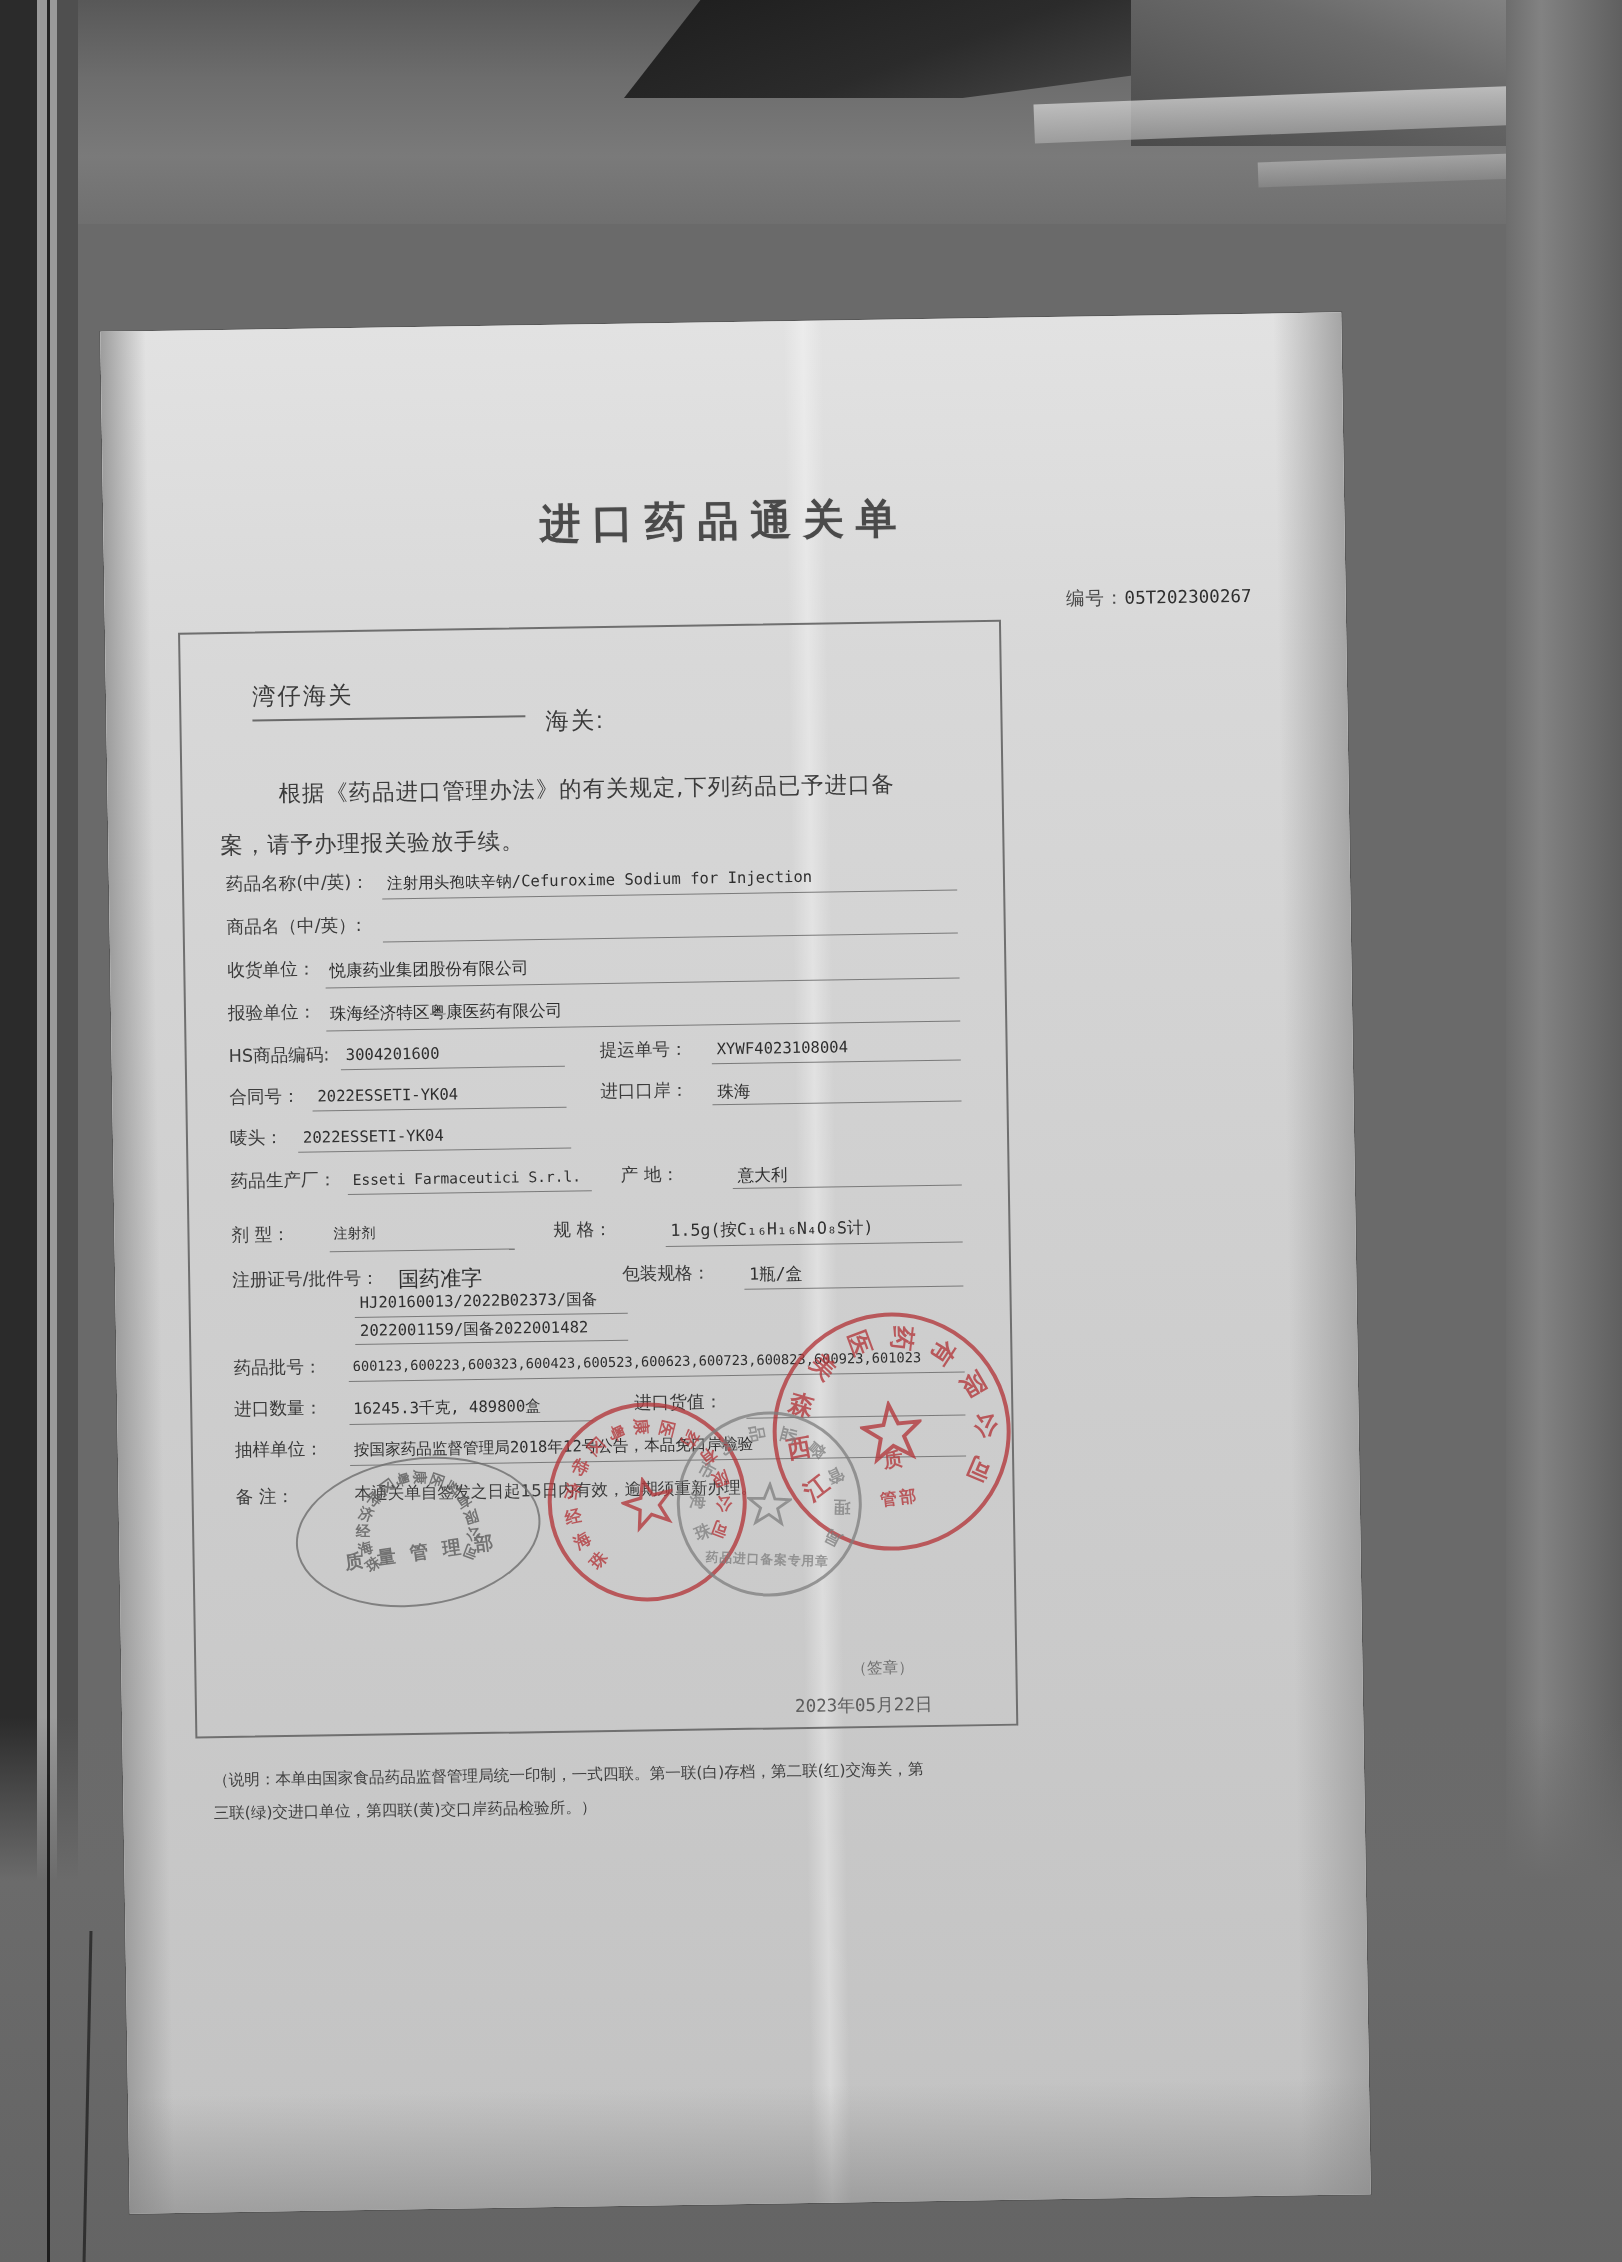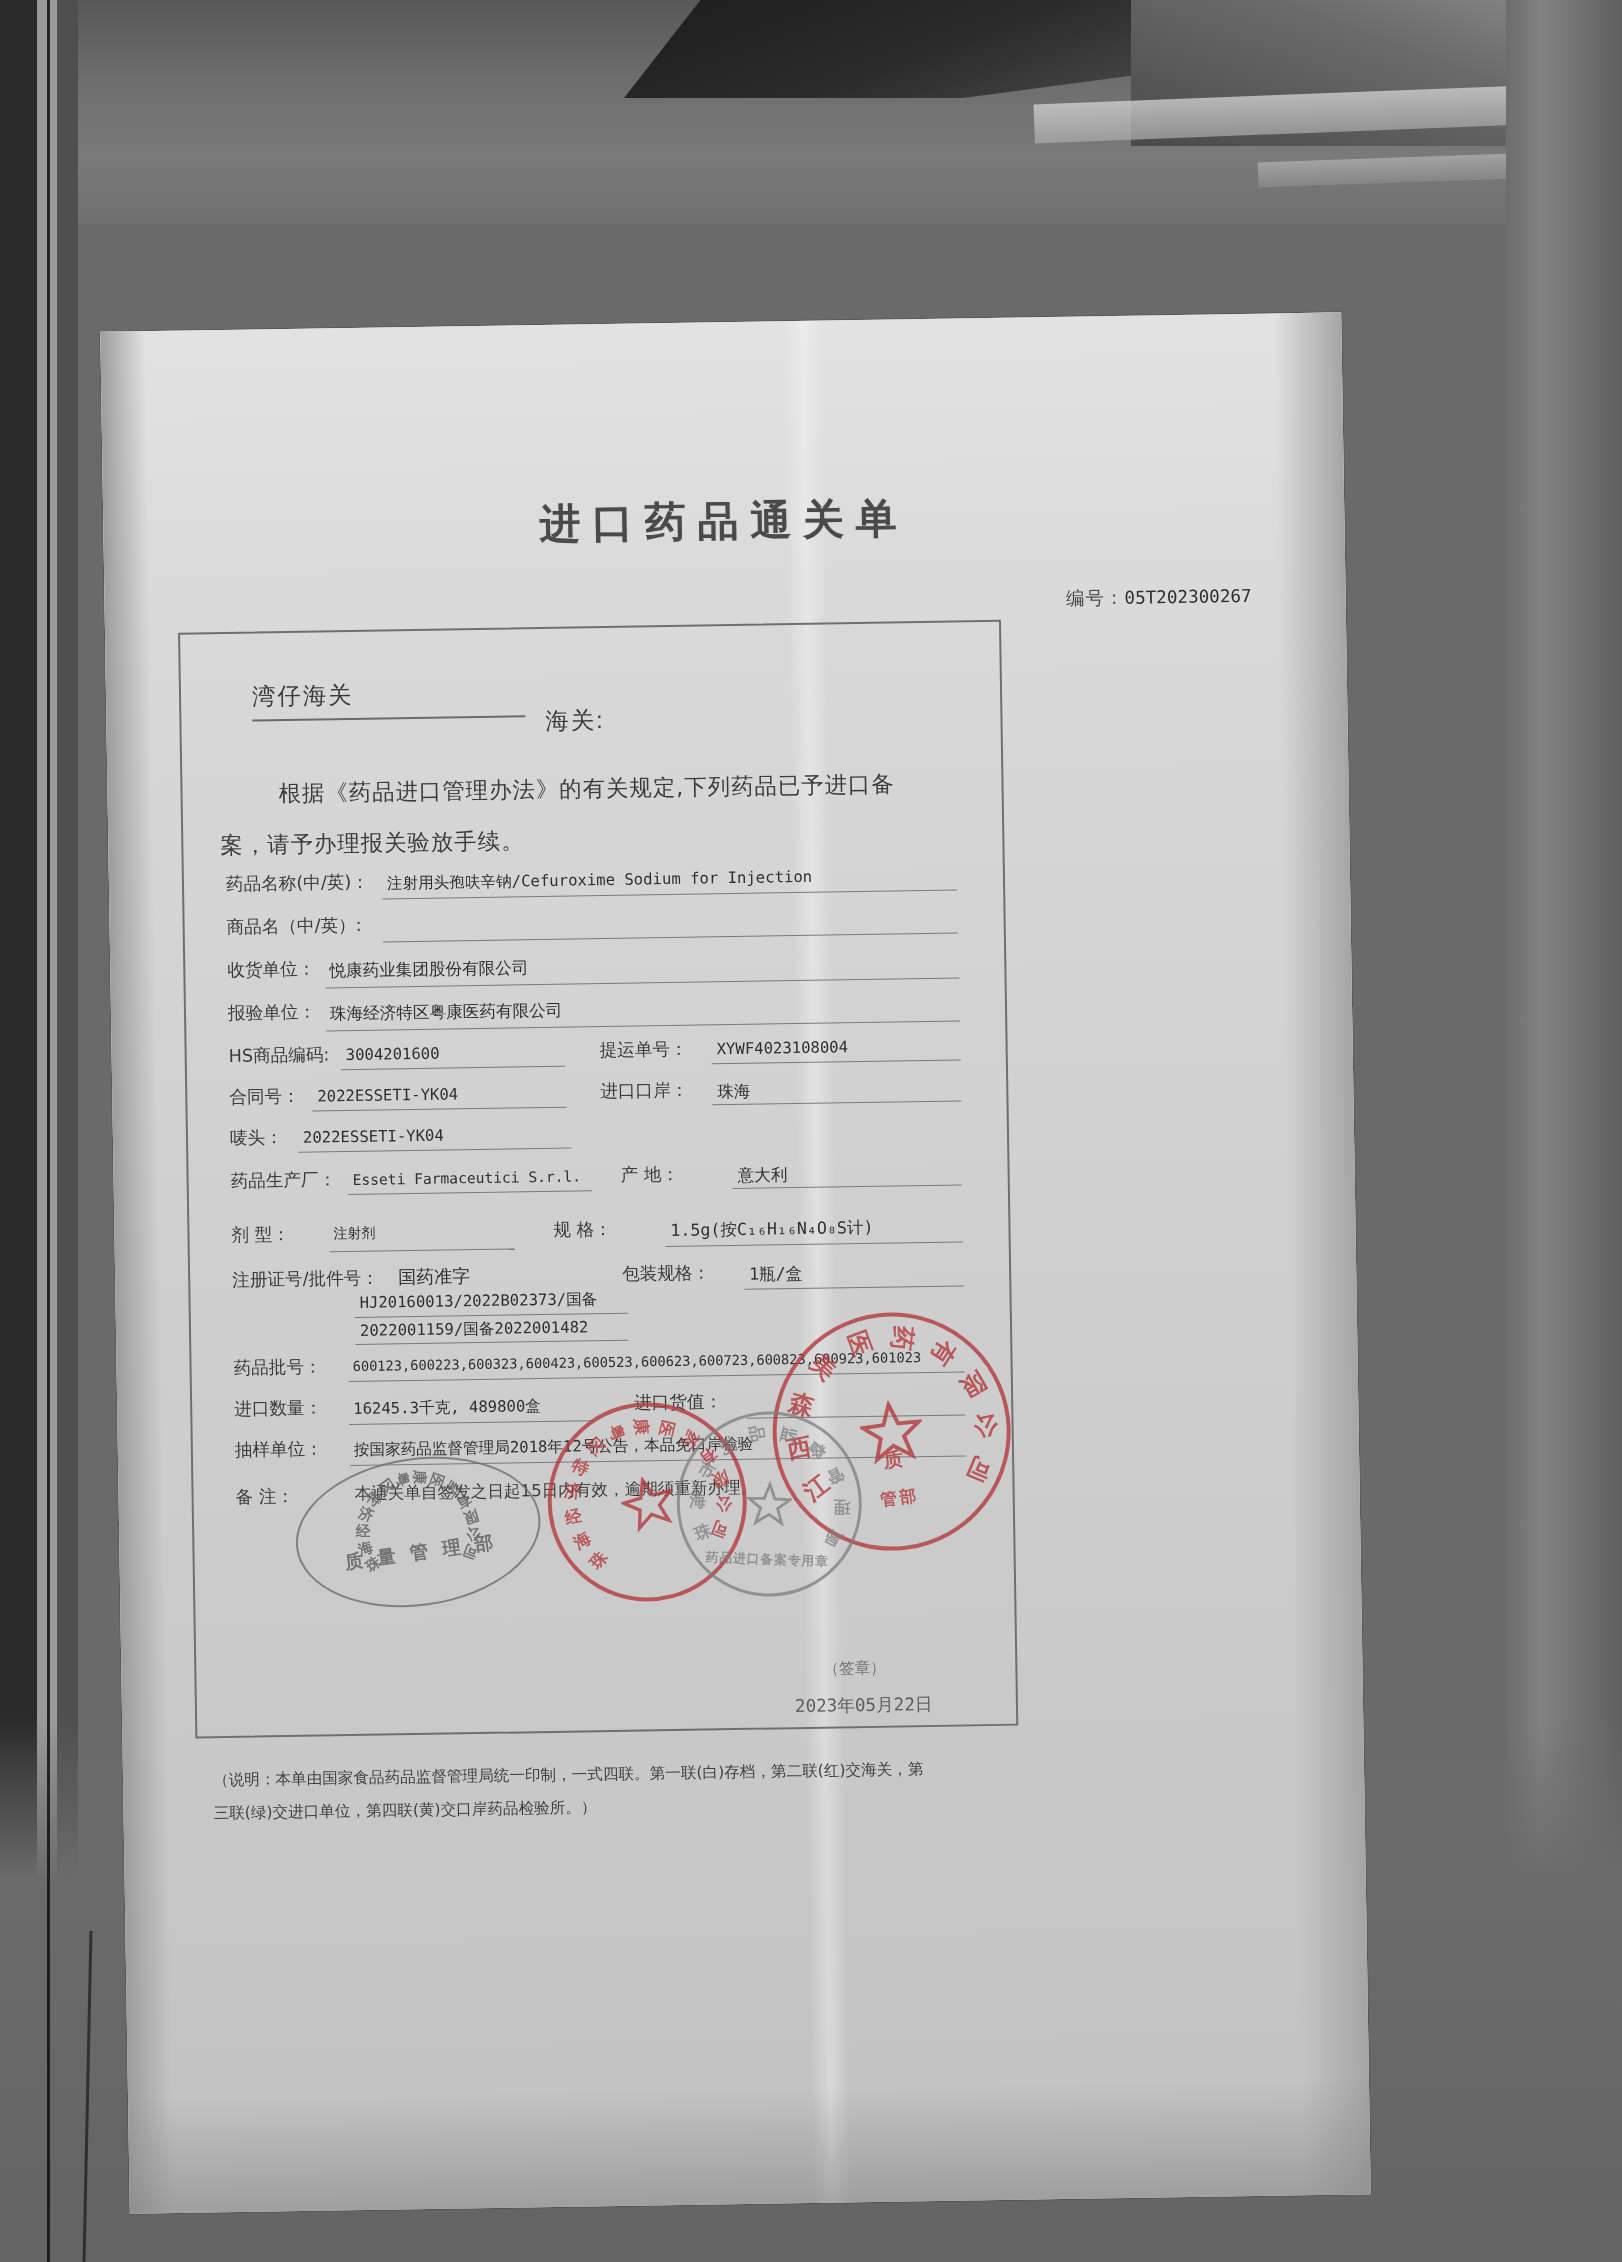--- a/index.html
+++ b/index.html
@@ -190,21 +190,21 @@
     text-align:center;font-size:16.6px;font-weight:700;letter-spacing:2.9px;
     font-family:"DejaVu Sans","Liberation Sans",sans-serif;
   }
   .sign-date{
     position:absolute;left:673px;top:1373px;
     font-size:17.6px;color:#4a4a4a;
     font-family:"DejaVu Sans Mono","Liberation Mono",monospace;
     opacity:.85;
   }
   .sign-word{
-    position:absolute;left:702px;top:1338px;
+    position:absolute;left:730px;top:1338px;
     font-size:15.6px;color:#5a5a5a;opacity:.8;
     font-family:"DejaVu Sans","Liberation Sans",sans-serif;
   }
 </style>
 </head>
 <body>
 
 <div id="scan-bg"></div>
 <div id="scan-top"></div>
 <div id="scan-topdark"></div>
@@ -288,21 +288,21 @@
 
     <div class="f" style="left:117px;top:893px;">剂  型：</div>
     <div class="f val" style="left:219px;top:897px;font-size:14px;">注射剂</div>
     <div class="ul" style="left:215px;top:923px;width:185px;"></div>
 
     <div class="f" style="left:439px;top:893px;">规  格：</div>
     <div class="f val" style="left:556px;top:897px;font-size:16.6px;">1.5g(按C₁₆H₁₆N₄O₈S计)</div>
     <div class="ul" style="left:551px;top:923px;width:297px;"></div>
 
     <div class="f" style="left:117px;top:938px;">注册证号/批件号：</div>
-    <div class="f val" style="left:283px;top:938px;font-size:18px;">国药准字</div>
+    <div class="f val" style="left:283px;top:938px;font-size:21px;">国药准字</div>
     <div class="f val" style="left:244px;top:965px;font-size:15.6px;">HJ20160013/2022B02373/国备</div>
     <div class="f val" style="left:244px;top:993px;font-size:15.6px;">2022001159/国备2022001482</div>
     <div class="ul" style="left:239px;top:989px;width:273px;"></div>
     <div class="ul" style="left:239px;top:1016px;width:273px;"></div>
 
     <div class="f" style="left:507px;top:938px;">包装规格：</div>
     <div class="f val" style="left:634px;top:942px;font-size:16.6px;">1瓶/盒</div>
     <div class="ul" style="left:629px;top:967px;width:219px;"></div>
 
     <div class="f" style="left:117px;top:1026px;">药品批号：</div>

